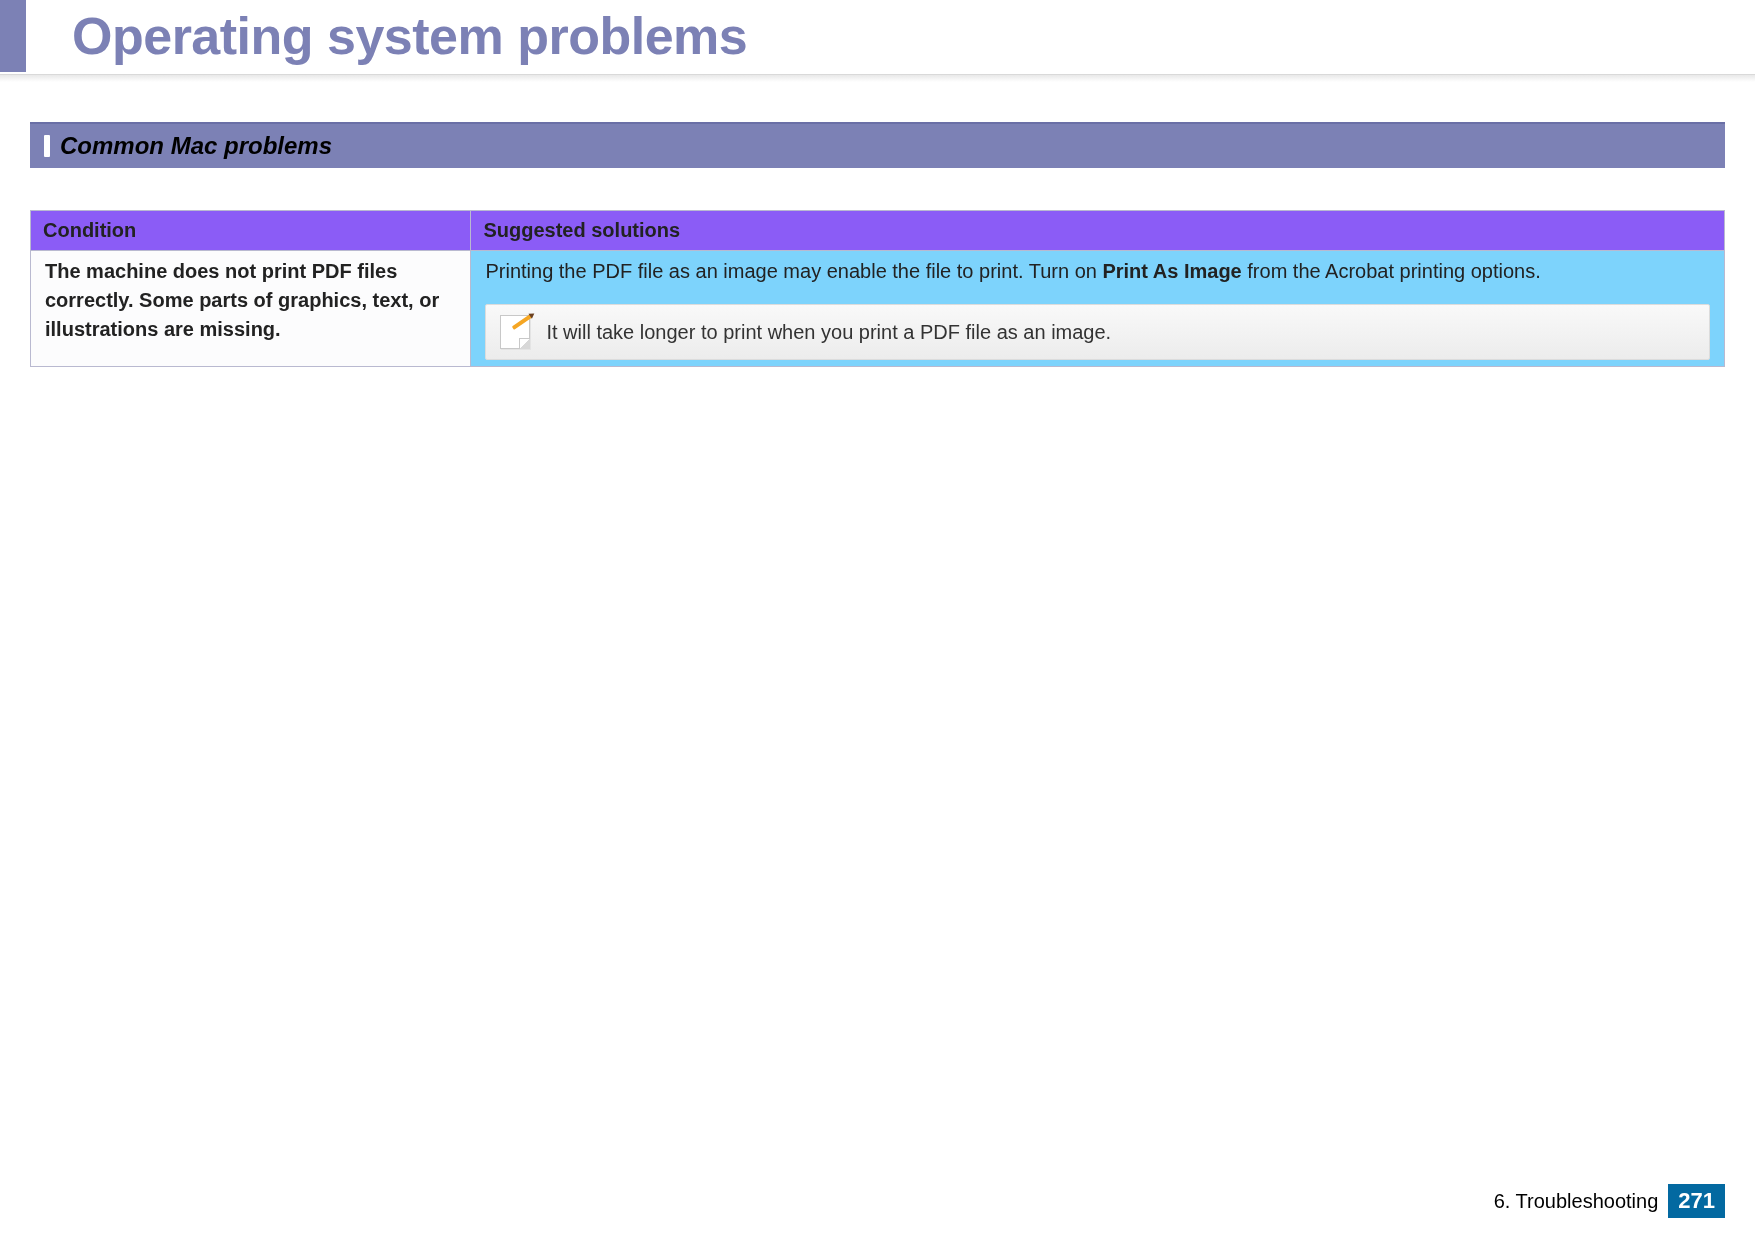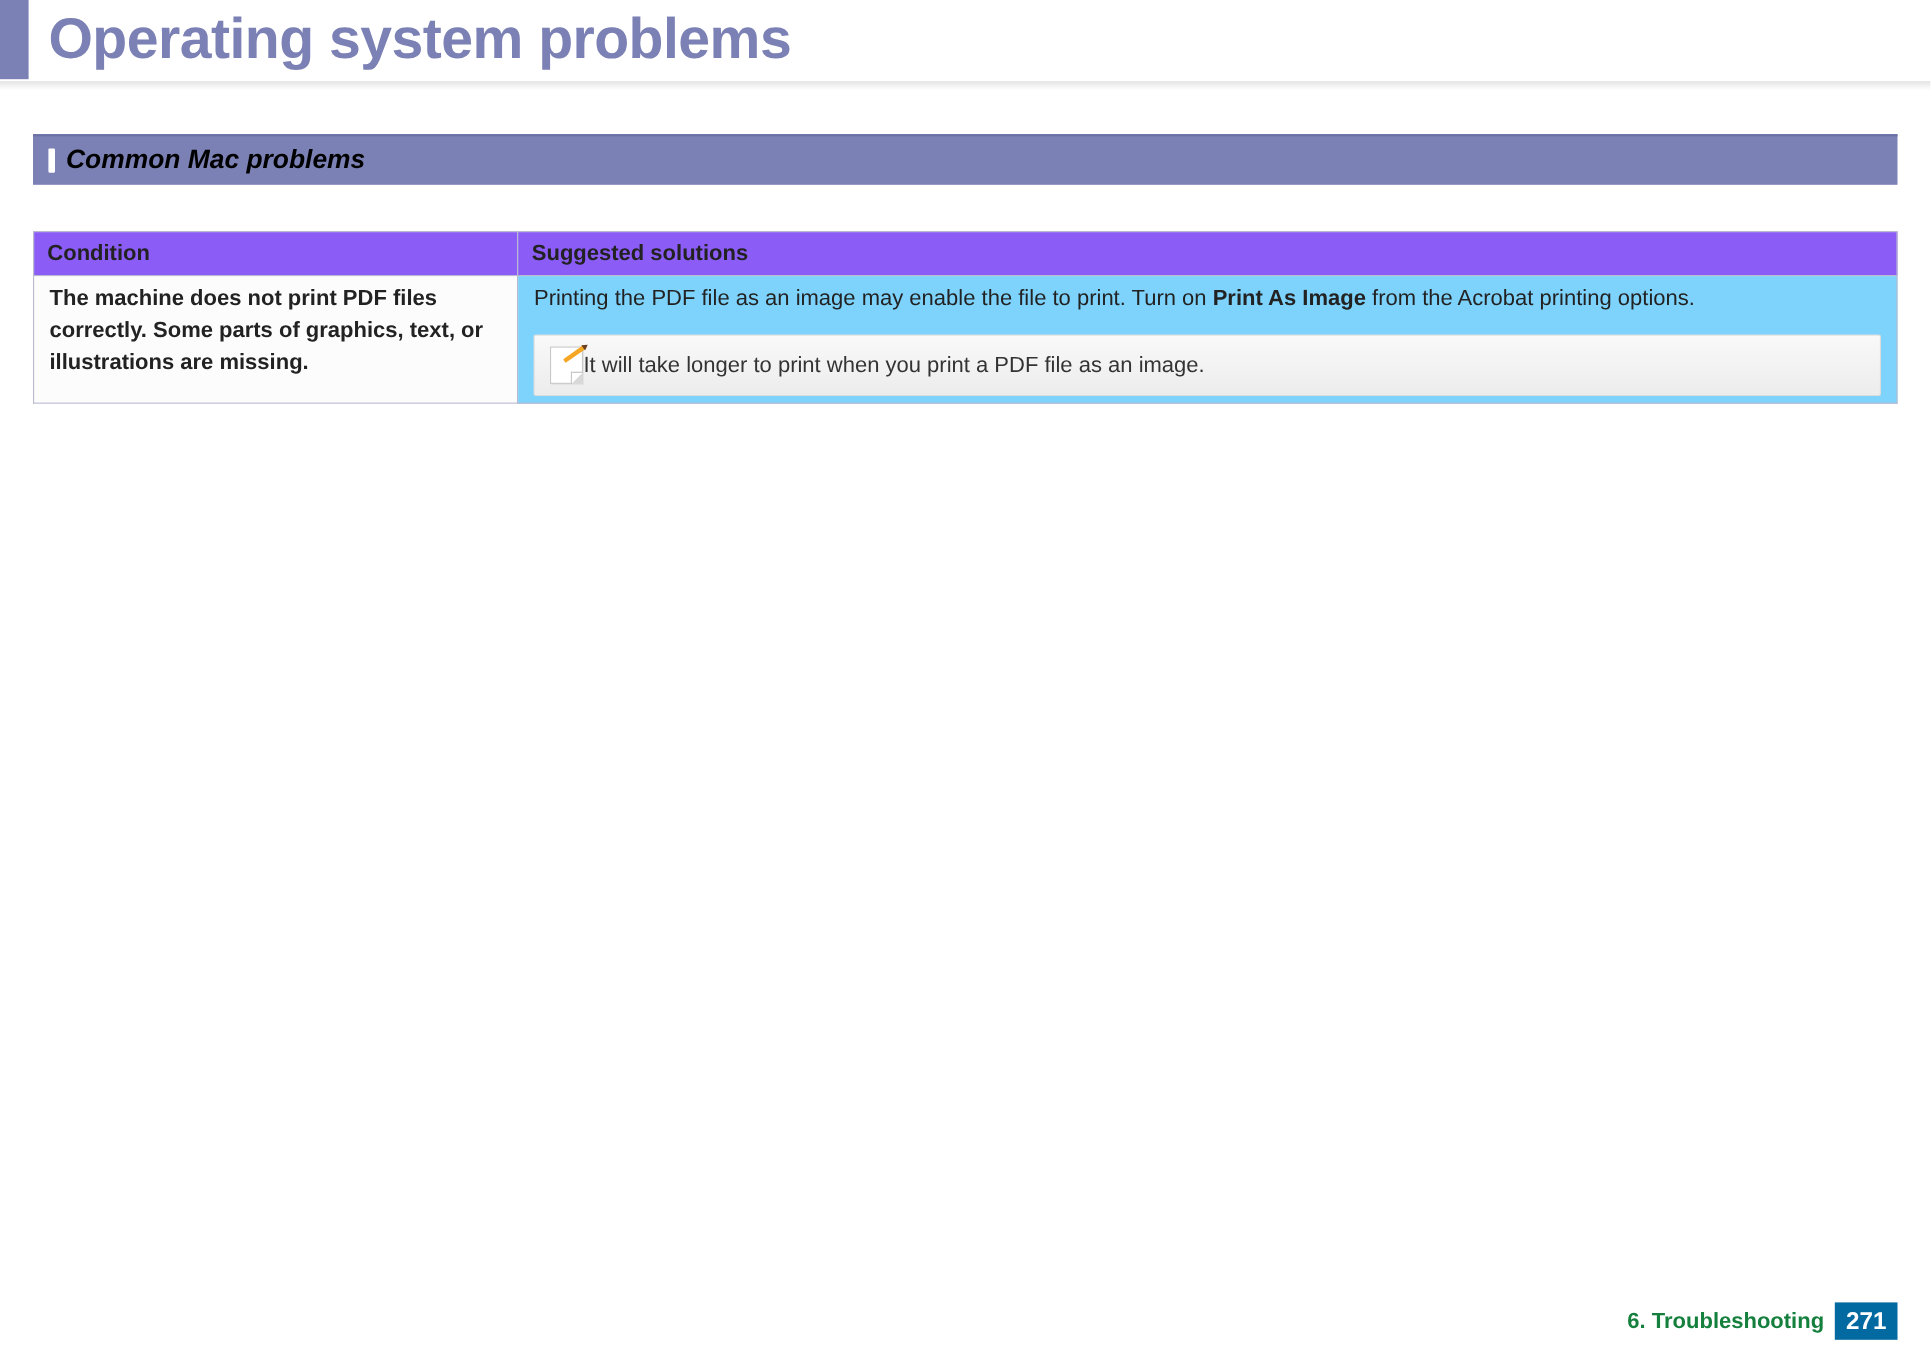--- a/index.html
+++ b/index.html
@@ -8,20 +8,21 @@
       height: 1240px;
       font-family: "Myriad Pro", "Segoe UI", Arial, sans-serif;
       background: #ffffff;
       position: relative;
       color: #222;
     }
     .header-bar {
       display: flex;
       align-items: stretch;
       height: 72px;
+      gap: 28px;
     }
     .header-accent {
       width: 26px;
       background: #7c81b5;
     }
     .header-title {
       font-size: 52px;
       font-weight: 700;
       color: #7c81b5;
       padding-left: 18px;
@@ -82,20 +83,21 @@
     td.condition { font-weight: 700; background: #fcfcfd; }
     td.solution { background: #7dd3fc; }
     .note-box {
       background: linear-gradient(to bottom, #f9f9f9, #ececec);
       border: 1px solid #dcdcdc;
       border-radius: 2px;
       padding: 10px 14px;
       margin-top: 18px;
       display: flex;
       align-items: center;
+      gap: 16px;
       font-size: 20px;
       color: #333;
     }
     .note-box.page-note {
       margin: 28px 0 0 0;
       width: 100%;
     }
     .note-icon {
       width: 30px;
       height: 34px;
@@ -138,21 +140,21 @@
     }
     .footer {
       position: absolute;
       bottom: 22px;
       right: 30px;
       display: flex;
       align-items: center;
       gap: 10px;
       font-size: 20px;
     }
-    .footer-chapter { font-weight: 700; color: #15803d; }
+    .footer-chapter { font-weight: 400; color: #000000; }
     .footer-page {
       background: #0369a1;
       color: #ffffff;
       font-weight: 700;
       padding: 4px 10px;
       font-size: 22px;
     }
     .bold-inline { font-weight: 700; }
   </style>
 </head>

